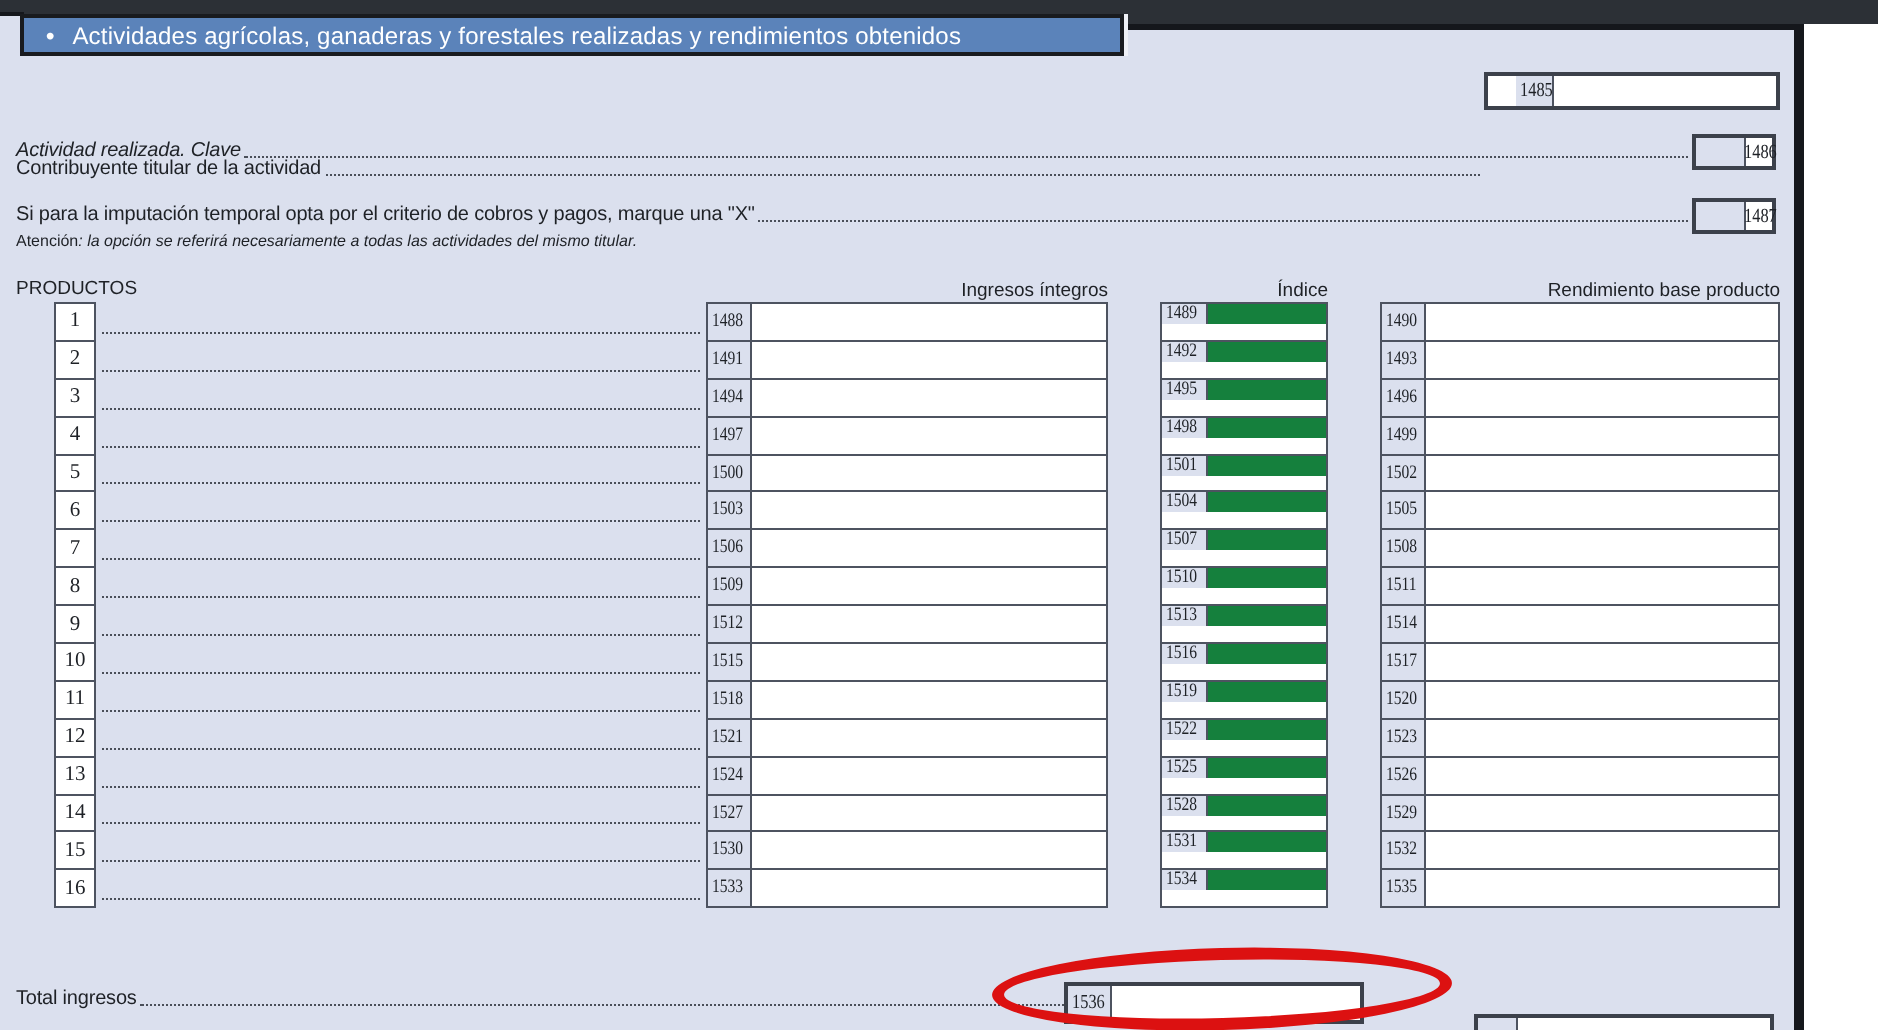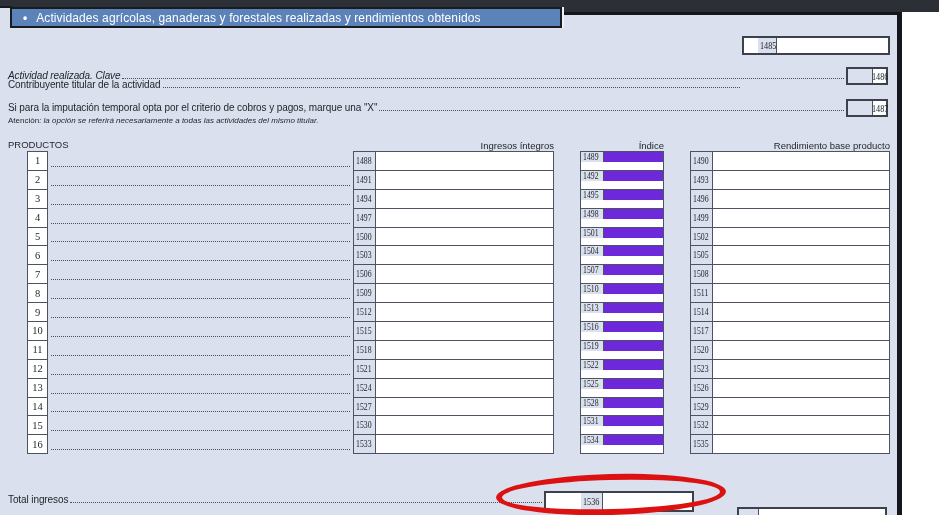--- a/index.html
+++ b/index.html
@@ -38,35 +38,35 @@
   
   .fieldbox{position:absolute;display:flex;border:2px solid #3c414b;background:#fff;box-sizing:border-box;}
   .fieldbox .code, .cell .code{background:#dbe0ee;border-right:1px solid #4d5360;
       font-family:"Liberation Serif",serif;font-size:10px;display:flex;align-items:center;
       padding-left:2px;box-sizing:border-box;}
   .codetext{display:inline-block;transform:scaleX(.82);transform-origin:0 50%;white-space:nowrap;}
   .fieldbox .input, .cell .input{flex:1;background:#fff;}
   .f1485{left:742px;top:36px;width:148px;height:19px;}
   .f1486{left:846px;top:67px;width:42px;height:18px;}
   .f1487{left:846px;top:99px;width:42px;height:18px;}
-  .f1536{left:544px;top:491px;width:150px;height:21px;padding-left:35px;}
+  .f1536{left:532px;top:491px;width:150px;height:21px;}
   .f1485 .code{width:19px;margin-left:14px;} .f1486 .code,.f1487 .code{width:19px;padding-left:24px;} .f1536 .code{width:22px;}
 
   
   .products-label{position:absolute;left:8px;top:139px;font-size:9.5px;}
   .colhead{position:absolute;top:140px;font-size:9.5px;text-align:right;}
   .ch1{left:353px;width:201px;} .ch2{left:580px;width:84px;} .ch3{left:690px;width:200px;}
   .rows{position:absolute;left:0;top:151px;width:897px;}
   .prow{position:relative;height:19.9px;}
   .prow + .prow{margin-top:-1px;}
   .numbox{position:absolute;left:27px;top:0;width:21px;height:100%;background:#fff;
       border:1px solid #4d5360;box-sizing:border-box;display:flex;align-items:center;justify-content:center;
       font-family:"Liberation Serif",serif;font-size:10.5px;}
   .rleader{position:absolute;left:51px;width:299px;bottom:4px;border-bottom:1px dotted #4a4f59;}
-  .cell{position:absolute;top:0;height:100%;display:flex;border:1px solid #4d5360;box-sizing:border-box;background:#6d28d9;}
+  .cell{position:absolute;top:0;height:100%;display:flex;border:1px solid #4d5360;box-sizing:border-box;background:#15803d;}
   .cell .code{font-size:9.5px;}
   .c1{left:353px;width:201px;} .c1 .code{width:22px;}
   .c2{left:580px;width:84px;flex-direction:column;}  .c2 .code{width:23px;}
   .c3{left:690px;width:200px;} .c3 .code{width:22px;}
 
   
   .red-ellipse{position:absolute;left:496px;top:474px;width:230px;height:41px;
       border:6px solid #dc1111;border-radius:50%;box-sizing:border-box;
       transform:rotate(-1.5deg);z-index:10;pointer-events:none;}
 

